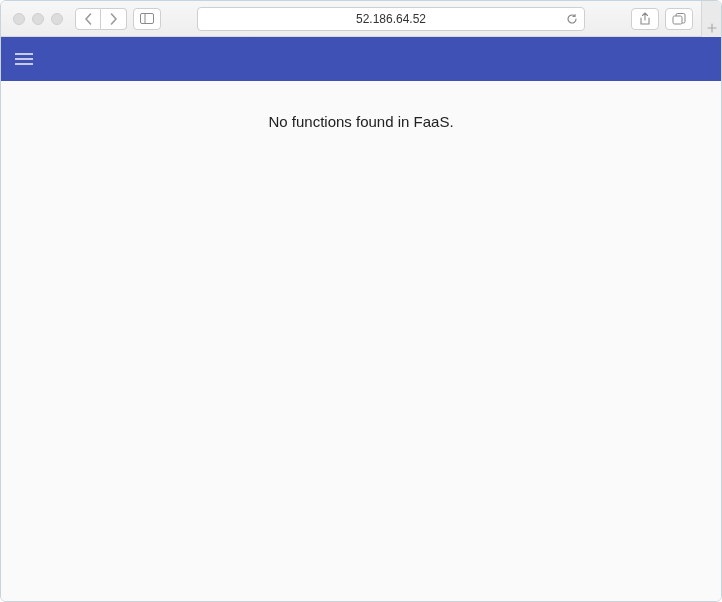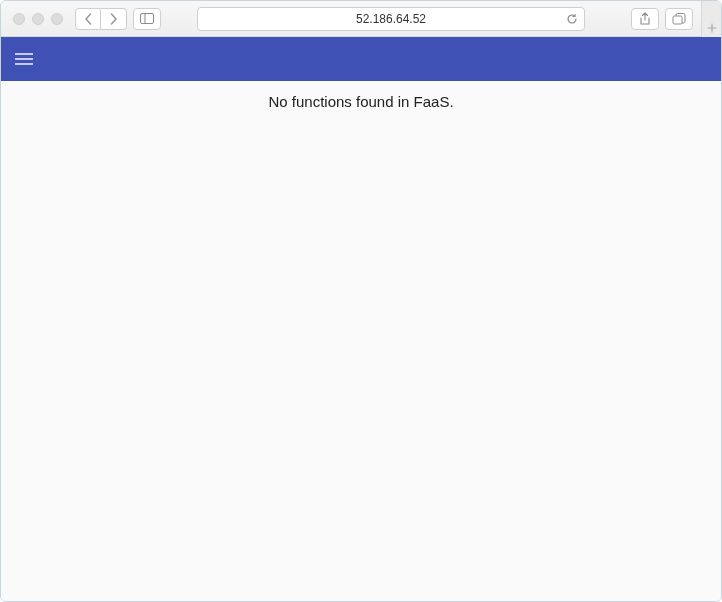--- a/index.html
+++ b/index.html
@@ -77,21 +77,21 @@
       padding: 0 14px;
     }
     .hamburger { display: flex; flex-direction: column; gap: 3px; cursor: pointer; }
     .hamburger span {
       width: 18px; height: 2px; background: #c5cae9; display: block;
     }
     .content {
       height: calc(602px - 36px - 44px);
       background: #fafafa;
       display: flex; justify-content: center;
-      padding-top: 12px;
+      padding-top: 32px;
       color: #212121;
       font-size: 15px;
     }
     svg { display: block; }
   </style>
 </head>
 <body>
 
 <div class="browser-chrome">
   <div class="traffic-lights">

